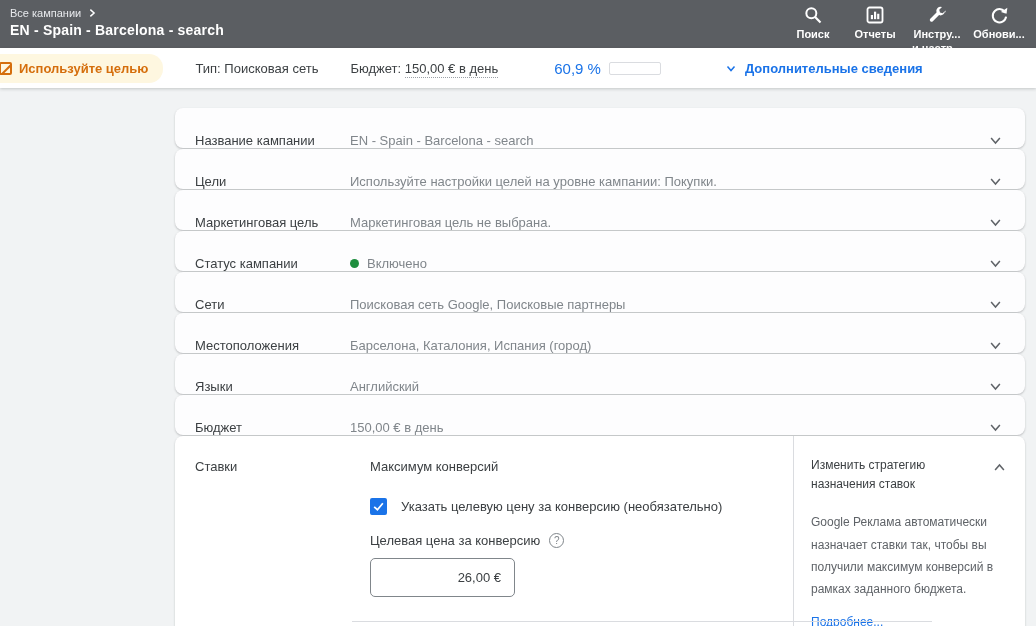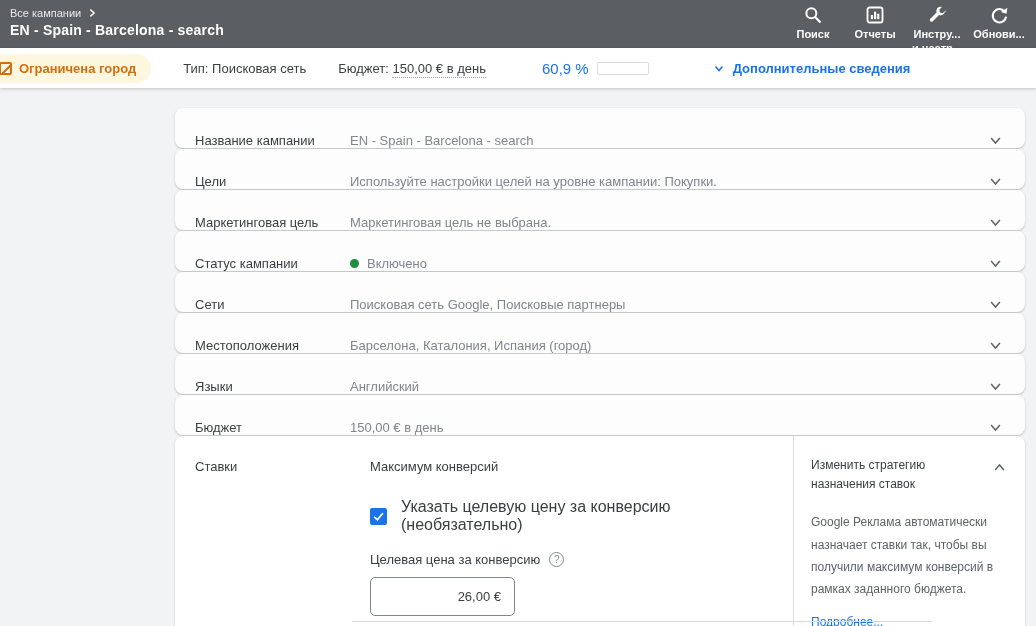--- a/index.html
+++ b/index.html
@@ -43,21 +43,21 @@
   
   .card-bidding { margin-top:1px; background:#ffffff; border-radius:8px 8px 0 0; box-shadow:0 1px 2px rgba(60,64,67,.3); height:240px; display:flex; position:relative; }
   .bid-label { width:195px; padding:23px 0 0 20px; font-size:13px; color:#3c4043; flex:0 0 auto; }
   .bid-content { flex:1; padding-top:23px; position:relative; }
   .bid-strategy { font-size:13px; color:#3c4043; }
   .cb-row { display:flex; align-items:center; gap:14px; margin-top:24px; cursor:pointer; }
   .checkbox { width:17px; height:17px; border-radius:2px; border:2px solid #5f6368; background:#fff; display:flex; align-items:center; justify-content:center; flex:0 0 auto; }
   .checkbox.checked { background:#1a73e8; border-color:#1a73e8; }
   .checkbox svg { display:none; }
   .checkbox.checked svg { display:block; }
-  .cb-text { font-size:16px; color:#3c4043; }
+  .cb-text { font-size:13px; color:#3c4043; }
   .cpa-label-row { display:flex; align-items:flex-end; gap:9px; margin-top:18px; font-size:13px; color:#3c4043; }
   .help-q { width:15px; height:15px; border-radius:50%; border:1px solid #80868b; color:#80868b; font-size:10px; display:flex; align-items:center; justify-content:center; cursor:pointer; }
   .cpa-input { margin-top:10px; width:145px; height:39px; border:1px solid #80868b; border-radius:5px; font-family:"Liberation Sans",sans-serif; font-size:13px; color:#3c4043; text-align:right; padding-right:13px; background:#fff; outline:none; display:block; }
   .bid-divider { position:absolute; left:-18px; top:185px; width:580px; height:1px; background:#dadce0; }
 
   .bid-help { width:232px; flex:0 0 auto; border-left:1px solid #dadce0; padding:20px 18px 0 17px; }
   .help-head { display:flex; justify-content:space-between; align-items:flex-start; }
   .help-title { font-size:12px; color:#3c4043; line-height:1.6; width:158px; }
   .help-body { font-size:12px; color:#5f6368; line-height:1.85; margin-top:17px; }
   .help-link { display:inline-block; margin-top:15px; font-size:12px; color:#1a73e8; text-decoration:underline; cursor:pointer; }
@@ -107,21 +107,21 @@
             <polygon points="21.5,3 21.5,10.2 14.5,9" fill="#ffffff" transform="rotate(8 19 7)"></polygon>
           </svg>
         <span class="tb-label">Обнови...</span>
       </div>
     </div>
   </header>
 
   <div class="statusbar">
     <div class="status-badge">
       <span class="badge-icon"></span>
-      <span>Ограничена город</span>
+      <span>Используйте целью</span>
     </div>
     <div class="status-item">
       <span>Тип:</span>
       <span>Поисковая сеть</span>
     </div>
     <div class="status-item">
       <span>Бюджет:</span>
       <span class="dotted-underline">150,00 € в день</span>
     </div>
     <div class="opt-group">

